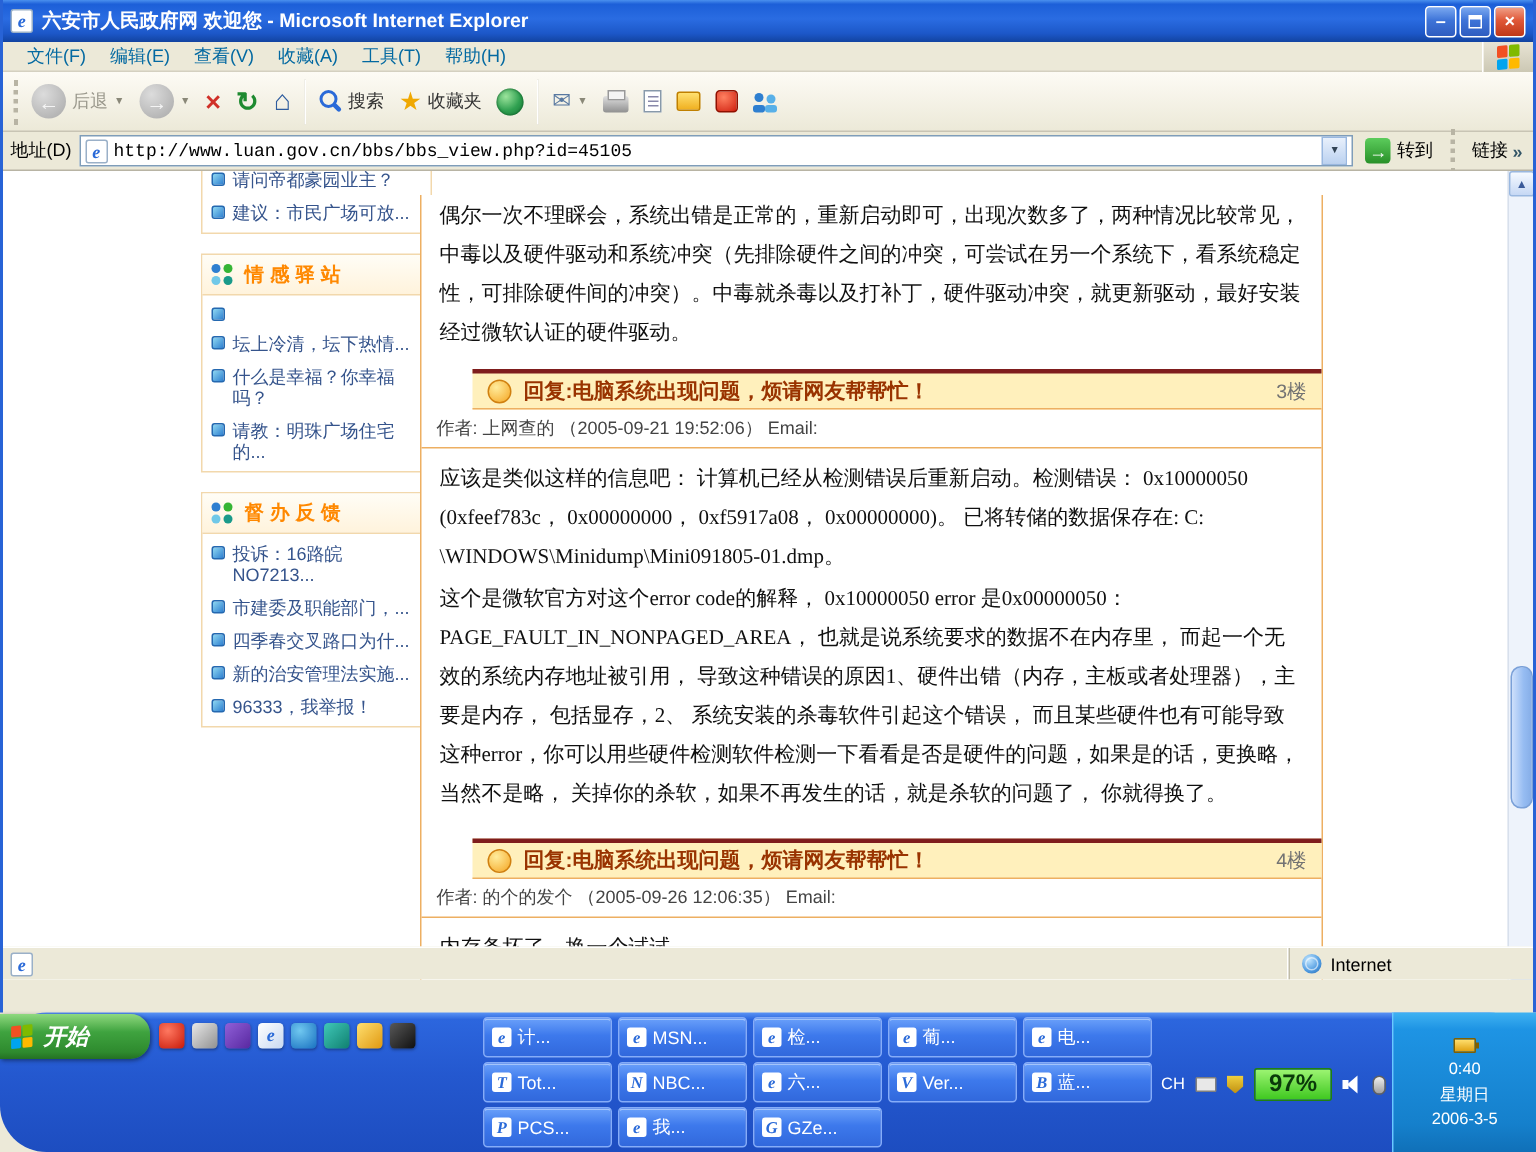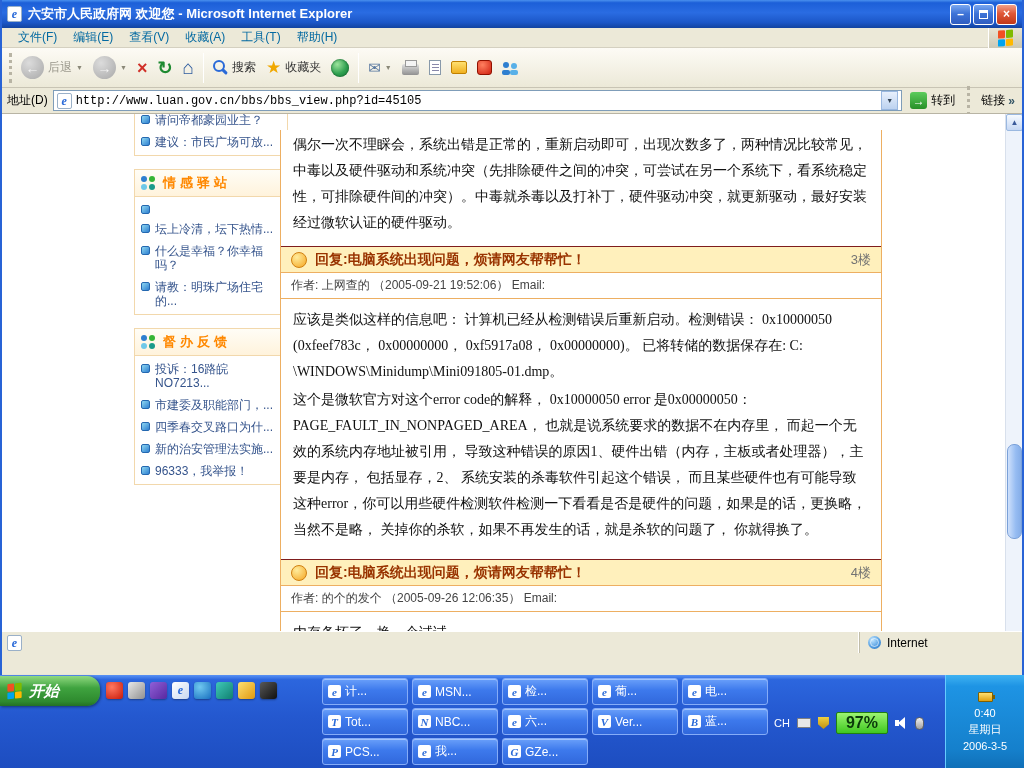--- a/index.html
+++ b/index.html
@@ -89,21 +89,21 @@
   .side-head .title { color:#FF8800; font-weight:bold; letter-spacing:4px; font-size:13px; }
   .clover { width:15px; height:15px; display:grid; grid-template-columns:7px 7px; gap:1px; flex:none; }
   .clover i { width:6px; height:6px; border-radius:50%; }
   .clover .c1{background:#2E7FD0}.clover .c2{background:#35B535}.clover .c3{background:#70C8E8}.clover .c4{background:#1A9A8A}
 
   .main-col { position:absolute; left:278px; top:16px; width:602px;
     border-left:1px solid #EDAF62; border-right:1px solid #EDAF62; border-bottom:1px solid #EDAF62;
     font-family:"Liberation Serif",serif; font-size:14px; color:#101010; background:#fff; }
   .intro { padding:2px 12px 10px; line-height:26px; }
   .reply-head { display:flex; align-items:center; gap:8px; background:#FFF0BC;
-    border-top:1px solid #7f1d1d; border-bottom:1px solid #EDAF62; height:27px; padding:0 10px; }
+    border-top:3px solid #7f1d1d; border-bottom:1px solid #EDAF62; height:27px; padding:0 10px;margin-left:34px; }
   .smiley { width:16px; height:16px; border-radius:50%; border:1px solid #D08010; flex:none;
     background:radial-gradient(circle at 35% 30%,#FFEC9C,#F5A623); }
   .reply-title { color:#993300; font-weight:bold; font-size:14px; font-family:"Liberation Sans",sans-serif; }
   .floor { margin-left:auto; color:#737373; font-weight:normal; font-size:13px; font-family:"Liberation Sans",sans-serif; }
   .author-row { padding:4px 10px; font-size:12px; color:#444; border-bottom:1px solid #EDAF62;
     font-family:"Liberation Sans",sans-serif; }
   .reply-body { padding:8px 12px 16px; line-height:26px; }
   .reply-body p + p { margin-top:2px; }
 
   
@@ -117,21 +117,21 @@
   .statusbar { position:absolute; left:0; bottom:0; width:100%; height:22px; background:#ECE9D8; border-top:1px solid #fff;
     display:flex; align-items:center; font-size:12px; padding:0 5px; color:#000; }
   .status-right { margin-left:auto; display:flex; align-items:center; gap:6px; width:158px; height:100%;
     border-left:1px solid #C0BCA8; padding-left:8px; box-shadow:-1px 0 0 #fff; }
   .globe-sm { width:13px; height:13px; border-radius:50%; position:relative;
     background:radial-gradient(circle at 35% 30%,#C2E6FF,#4E9AE0 60%,#2A6AB0); }
   .globe-sm::after { content:""; position:absolute; inset:2px; border-radius:50%; border:1px solid rgba(255,255,255,.6); }
 
   
   .taskbar { position:absolute; left:0; bottom:0; width:1024px; height:93px;
-    background:linear-gradient(180deg,#5A93F5 0%,#2C66DE 5%,#2458CF 45%,#1D4DC0 100%); }
+    background:linear-gradient(180deg,#5A93F5 0%,#2C66DE 5%,#2458CF 45%,#1D4DC0 100%);border-radius:31px; }
   .start-btn { position:absolute; left:0; top:1px; height:30px; width:100px; border-radius:0 13px 13px 0;
     background:linear-gradient(180deg,#8FD97F 0%,#3FA33F 40%,#2E8A2E 85%,#247024 100%);
     display:flex; align-items:center; gap:6px; padding:0 12px 0 7px; color:#fff; font-weight:bold; font-size:15px;
     font-style:italic; box-shadow:1px 1px 3px rgba(0,0,0,.45); cursor:pointer; }
   .start-btn .flag { transform:skewY(-6deg) scale(.95); }
   .quicklaunch { position:absolute; left:106px; top:7px; display:flex; gap:5px; align-items:center; }
   .ql { width:17px; height:17px; border-radius:3px; box-shadow:0 1px 2px rgba(0,0,0,.35); }
   .ql1{background:radial-gradient(circle at 35% 30%,#FF7860,#C81808)}
   .ql2{background:linear-gradient(135deg,#E8E8E8,#909090)}
   .ql3{background:linear-gradient(135deg,#9060D8,#5828A0)}
@@ -151,21 +151,21 @@
   .tray-icons { position:absolute; right:100px; top:37px; display:flex; align-items:center; gap:7px; color:#fff; font-size:11px; }
   .kbd-ico { width:14px; height:10px; background:#E8E8E8; border:1px solid #808080; border-radius:1px; }
   .shield-ico { width:11px; height:12px; background:linear-gradient(#F0D040,#C09010); clip-path:polygon(0 0,100% 0,100% 60%,50% 100%,0 60%); }
   .badge97 { background:linear-gradient(#9CF472,#3FC820); color:#0A3A0A; font-weight:bold; padding:1px 9px;
     border-radius:2px; font-size:16px; border:1px solid #208010; }
   .spk { width:13px; height:12px; position:relative; }
   .spk::before { content:""; position:absolute; left:0; top:3px; width:4px; height:6px; background:#fff; }
   .spk::after { content:""; position:absolute; left:3px; top:0; width:0; height:0;
     border-right:7px solid #fff; border-top:6px solid transparent; border-bottom:6px solid transparent; }
   .mouse-ico { width:9px; height:13px; border-radius:5px; background:linear-gradient(#F0F0F0,#A0A0A0); border:1px solid #606060; }
-  .tray-clock { position:absolute; right:0; top:0; width:79px; height:93px;
+  .tray-clock { position:absolute; right:0; top:0; width:96px; height:93px;
     background:linear-gradient(180deg,#3FB2F2 0%,#1E94E4 12%,#1580CC 80%,#1070B8 100%);
     border-left:1px solid #66CCFF; display:flex; flex-direction:column; align-items:center; justify-content:center;
     color:#fff; font-size:11px; gap:3px; }
   .battery-ico { width:15px; height:10px; background:linear-gradient(#FFE070,#E0A010); border:1px solid #806000;
     border-radius:1px; margin-bottom:2px; position:relative; }
   .battery-ico::after { content:""; position:absolute; right:-3px; top:2px; width:2px; height:4px; background:#806000; }
 </style>
 </head>
 <body>
 

